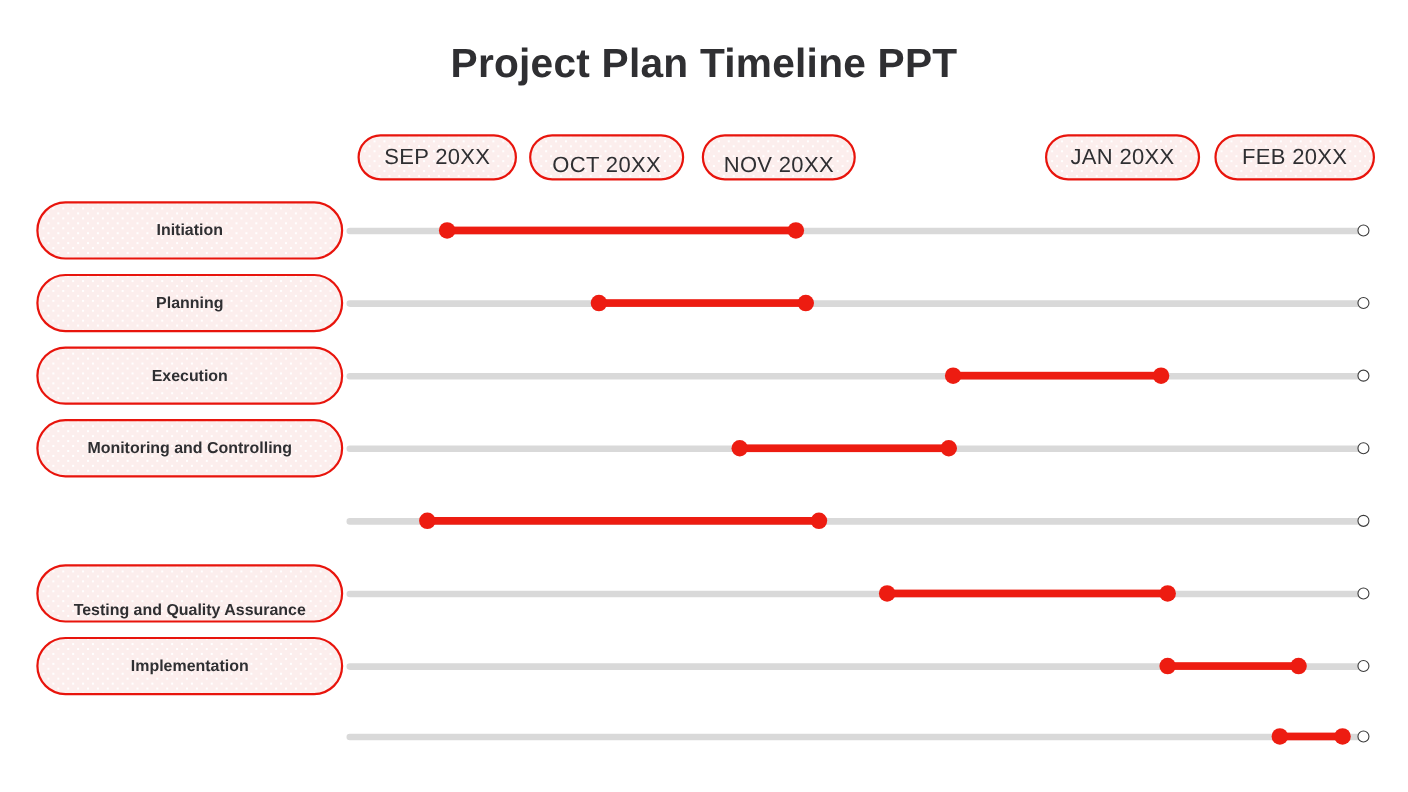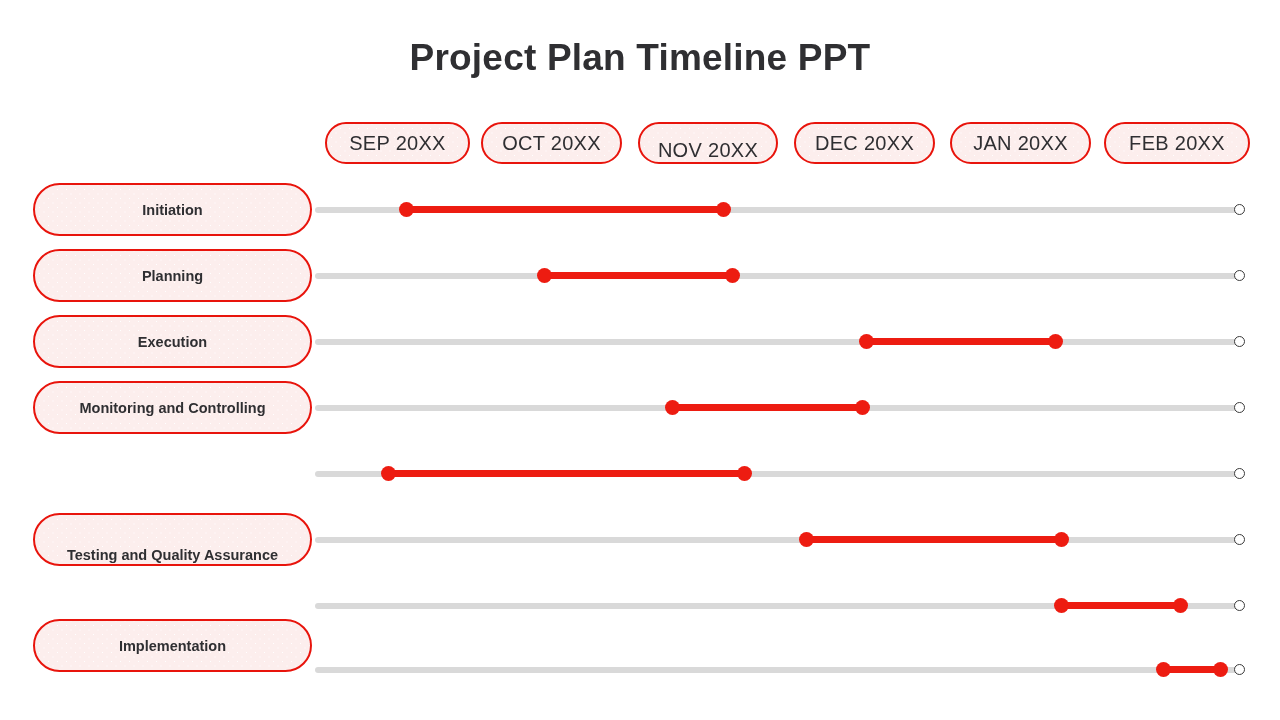--- a/index.html
+++ b/index.html
@@ -147,28 +147,25 @@
 <body>
 
 <div id="slide">
 
   <div id="page-title">Project Plan Timeline PPT</div>
 
   <div id="month-header">
       <div class="month-pill" style="left: 0px; width: 145px;">
         <span>SEP 20XX</span>
       </div>
-      <div class="month-pill" style="left: 156px; width: 141px;">
+      <div class="month-pill" style="left: 156px; width: 141px; align-items: flex-end;">
         <span>OCT 20XX</span>
       </div>
       <div class="month-pill" style="left: 313px; width: 140px; align-items: flex-end;">
         <span>NOV 20XX</span>
-      </div>
-      <div class="month-pill" style="left: 469px; width: 141px;">
-        <span>DEC 20XX</span>
       </div>
       <div class="month-pill" style="left: 625px; width: 141px;">
         <span>JAN 20XX</span>
       </div>
       <div class="month-pill" style="left: 779px; width: 146px; align-items: center;">
         <span>FEB 20XX</span>
       </div>
     </div>
 
   <div id="rows-container">
@@ -235,21 +232,21 @@
         </div>
         <div class="track-area">
           <div class="track" style="top: 23.5px;"></div>
           <div class="bar" style="left: 806px; width: 255px; top: 23px;"></div>
           <div class="bar-dot" style="left: 798.5px; top: 19px;"></div>
           <div class="bar-dot" style="left: 1053.5px; top: 19px;"></div>
           <div class="end-marker" style="left: 1234px; top: 21px;"></div>
         </div>
       </div>
       <div class="task-row" style="top: 579px; height: 53px;">
-        <div class="task-pill" style="height: 53px; border-radius: 26.5px; margin-top: 40px;">
+        <div class="task-pill" style="height: 53px; border-radius: 26.5px;">
           <span>Implementation</span>
         </div>
         <div class="track-area">
           <div class="track" style="top: 23.5px;"></div>
           <div class="bar" style="left: 1061px; width: 119px; top: 23px;"></div>
           <div class="bar-dot" style="left: 1053.5px; top: 19px;"></div>
           <div class="bar-dot" style="left: 1172.5px; top: 19px;"></div>
           <div class="end-marker" style="left: 1234px; top: 21px;"></div>
         </div>
       </div>

